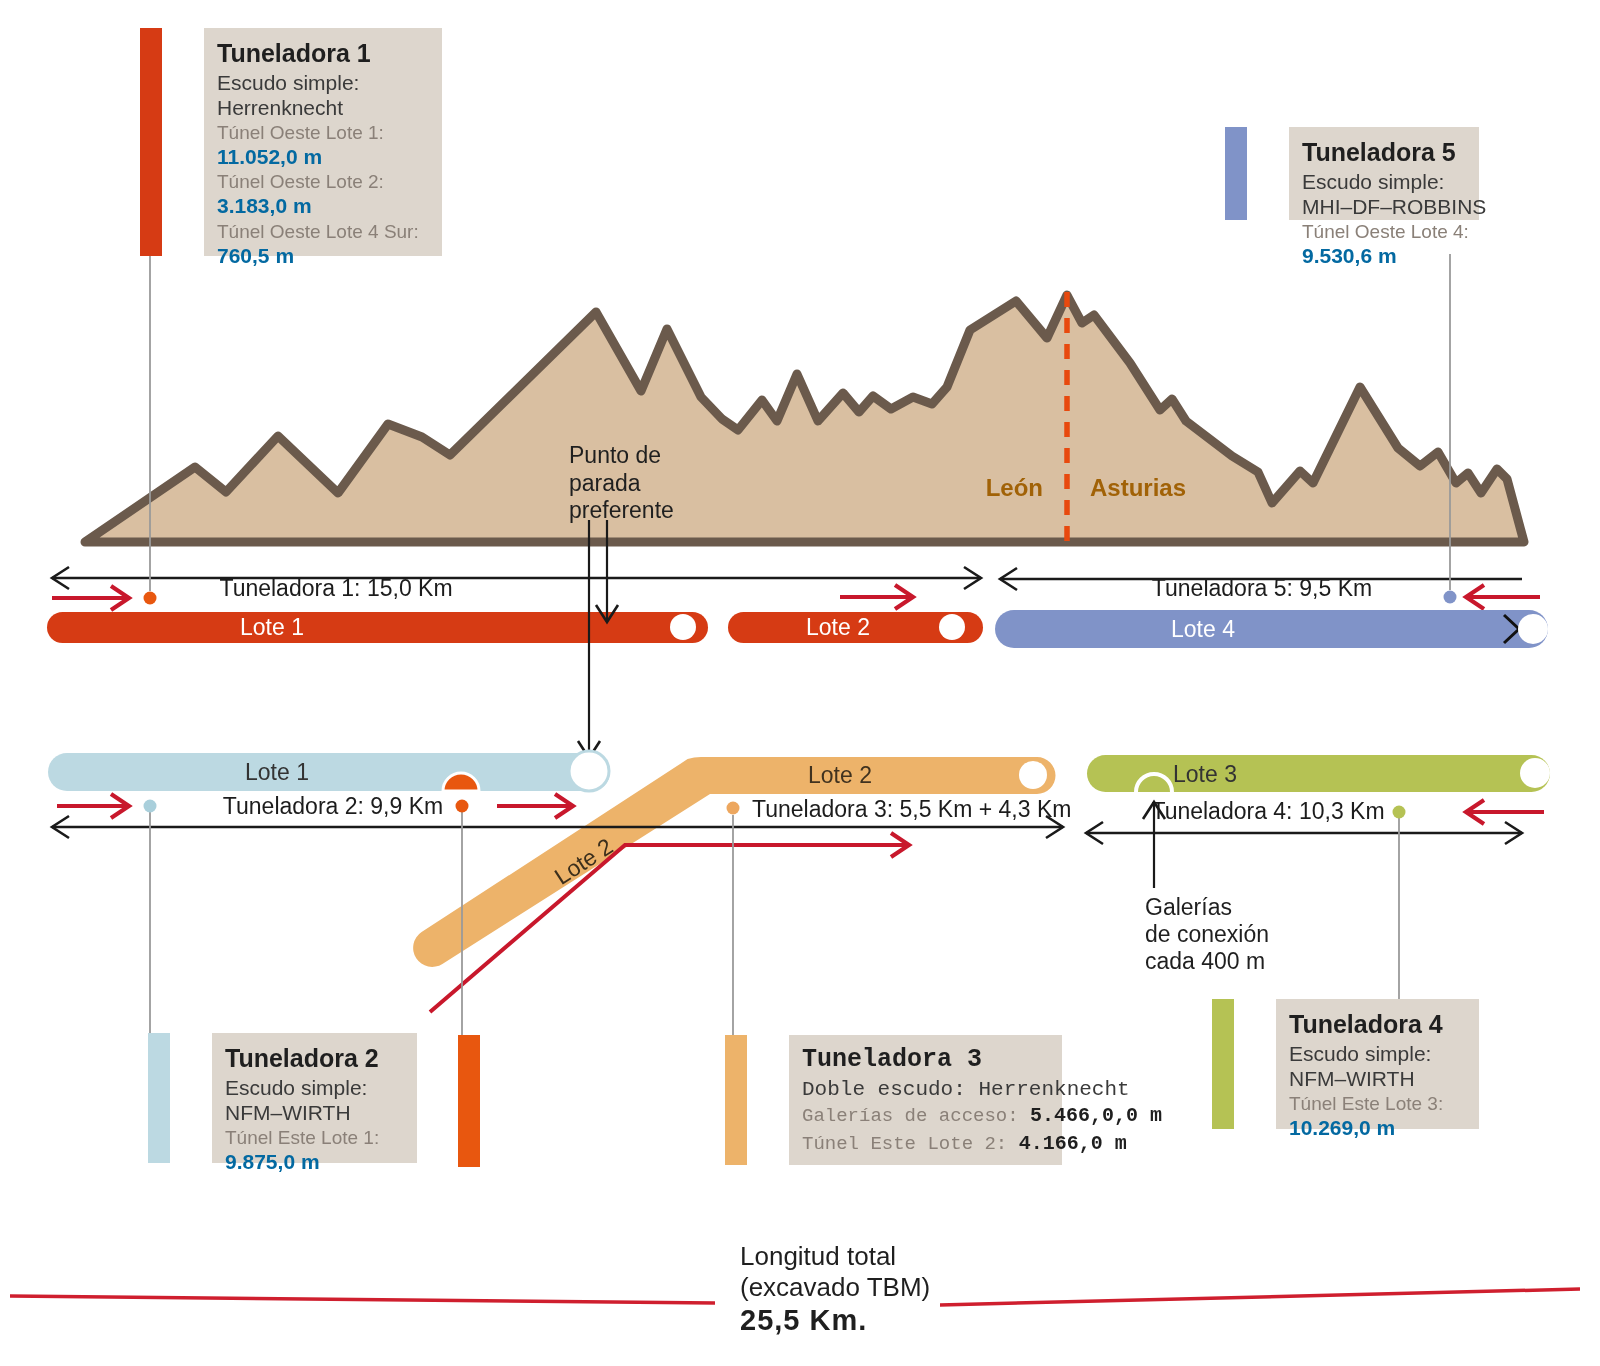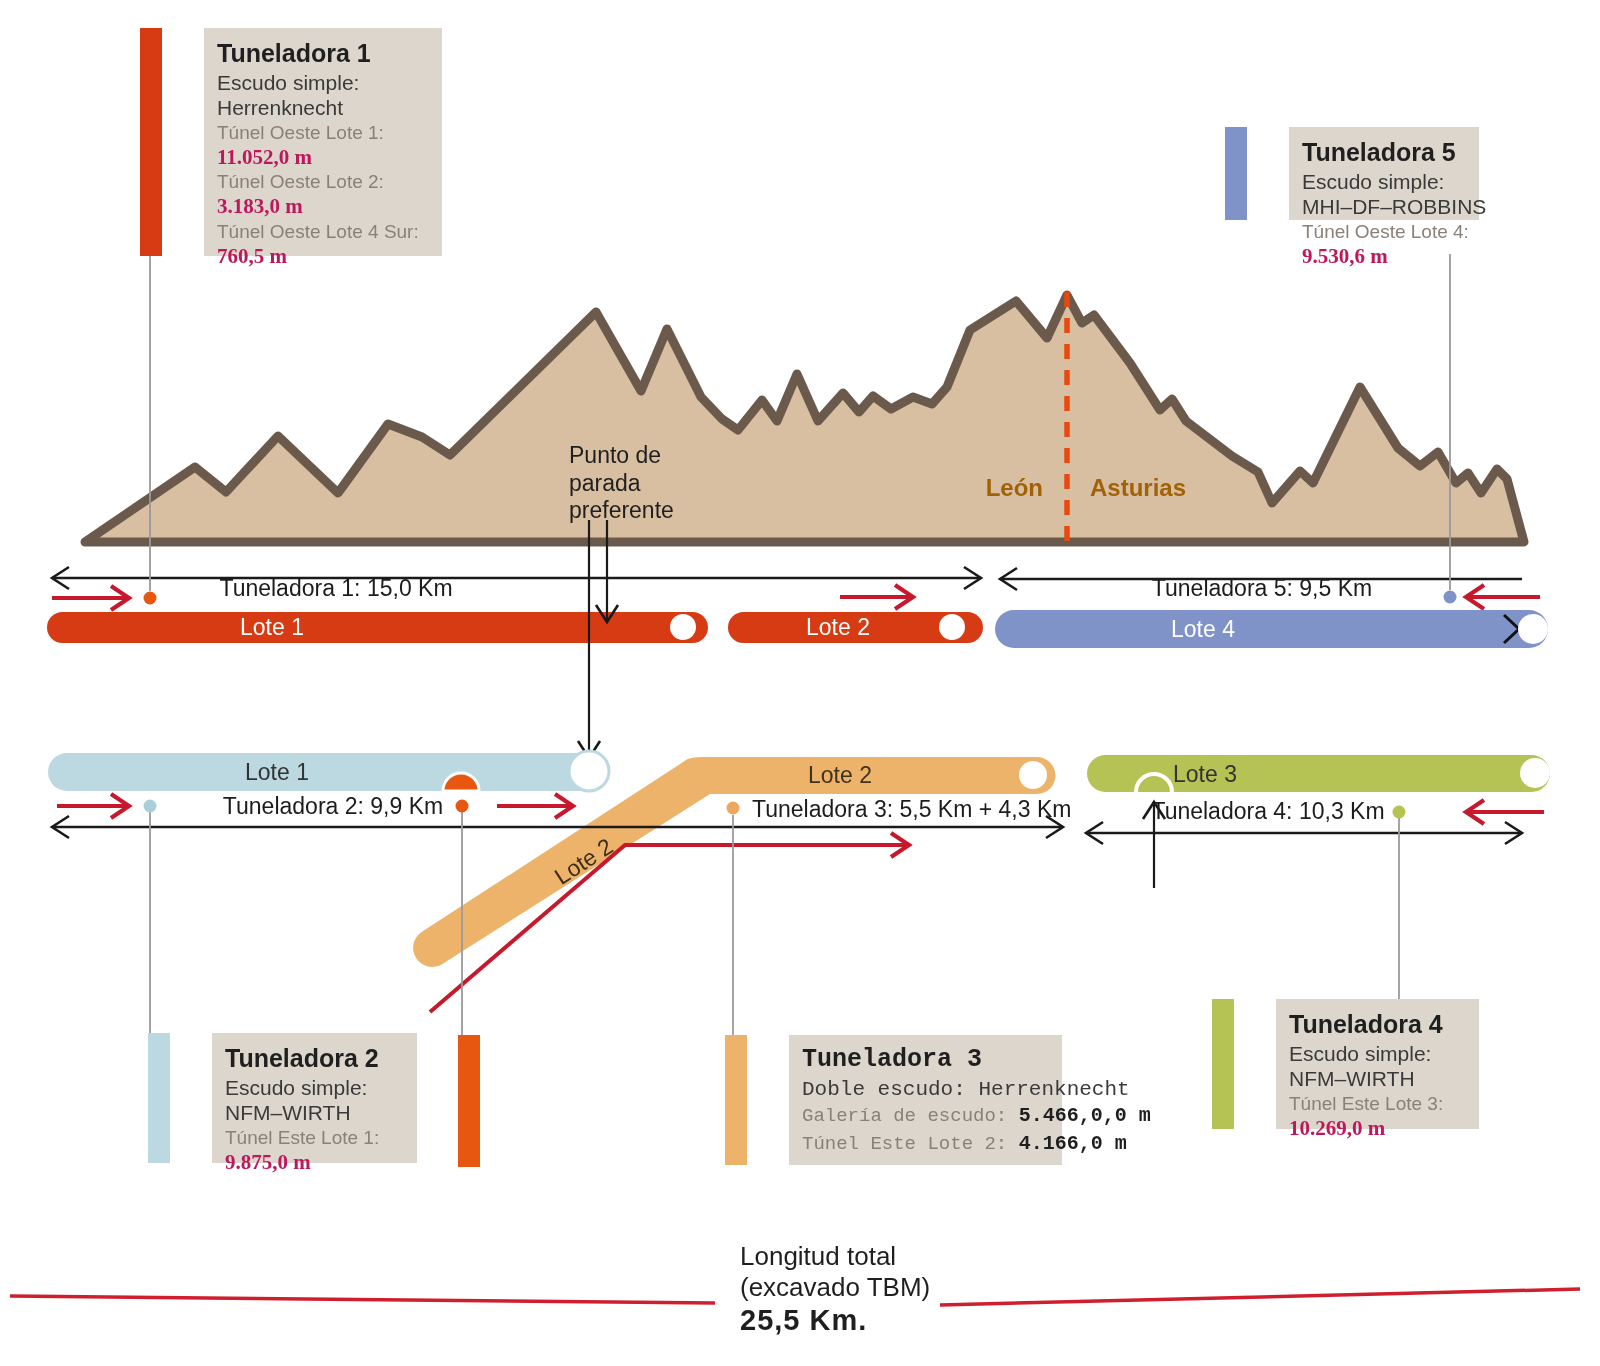--- a/index.html
+++ b/index.html
@@ -7,21 +7,21 @@
          font-family:"Liberation Sans",sans-serif;}
   #gfx{position:absolute;left:0;top:0;}
   svg text{font-family:"Liberation Sans",sans-serif;}
 
   .infobox{position:absolute;display:flex;align-items:stretch;gap:40px;}
   .infobox .accent{width:22px;flex:0 0 22px;}
   .infobox .content{background:#ddd6cd;padding:9px 12px 10px 13px;margin-left:2px;white-space:nowrap;}
   .t-title{font-size:25px;font-weight:bold;color:#1f1f1f;line-height:1.3;}
   .t-sub{font-size:21px;color:#3a3a3a;line-height:1.22;}
   .t-label{font-size:19px;color:#8a8078;line-height:1.22;}
-  .t-value{font-size:21px;font-weight:bold;color:#be185d;line-height:1.25;font-family:Liberation Serif, serif;}
+  .t-value{font-size:21px;font-weight:bold;color:#0369a1;line-height:1.25;}
   .t-inline{font-size:19px;color:#8a8078;line-height:1.35;}
   .t-inline b{font-size:20px;color:#1f1f1f;}
 
   .floating{position:absolute;color:#1f1f1f;}
   .punto-label{left:569px;top:442px;font-size:23px;line-height:1.2;}
   .region{font-weight:bold;font-size:24px;color:#a16207;top:474px;}
   .region.leon{left:900px;width:143px;text-align:right;}
   .region.asturias{left:1090px;}
   .galerias-label{left:1145px;top:894px;font-size:23px;line-height:1.18;}
   .total-label{left:740px;top:1241px;font-size:26px;line-height:1.2;}
@@ -131,20 +131,25 @@
 
   <div class="floating punto-label">
     <div>Punto de</div>
     <div>parada</div>
     <div>preferente</div>
   </div>
 
   <div class="floating region leon">León</div>
   <div class="floating region asturias">Asturias</div>
 
+  <div class="floating galerias-label">
+    <div>Galerías</div>
+    <div>de conexión</div>
+    <div>cada 400 m</div>
+  </div>
 
   <div class="floating total-label">
     <div>Longitud total</div>
     <div>(excavado TBM)</div>
     <div class="big">25,5 Km.</div>
   </div>
 
   <div class="infobox" style="left:140px;top:28px;height:228px;">
     <div class="accent" style="background:#d63b14;"></div>
     <div class="content" style="width:213px;">
@@ -184,21 +189,21 @@
 
   <div class="infobox" style="left:458px;top:1035px;height:132px;">
     <div class="accent" style="background:#e8570f;"></div>
   </div>
 
   <div class="infobox" style="left:725px;top:1035px;height:130px;font-family:Liberation Mono, monospace;">
     <div class="accent" style="background:#edb36a;"></div>
     <div class="content" style="width:248px;">
       <div class="t-title">Tuneladora 3</div>
       <div class="t-sub">Doble escudo: Herrenknecht</div>
-      <div class="t-inline"><span>Galería de escudo:</span> <b>5.466,0,0 m</b></div>
+      <div class="t-inline"><span>Galerías de acceso:</span> <b>5.466,0,0 m</b></div>
       <div class="t-inline"><span>Túnel Este Lote 2:</span> <b>4.166,0 m</b></div>
     </div>
   </div>
 
   <div class="infobox" style="left:1212px;top:999px;height:130px;">
     <div class="accent" style="background:#b5c254;"></div>
     <div class="content" style="width:178px;">
       <div class="t-title">Tuneladora 4</div>
       <div class="t-sub">Escudo simple:</div>
       <div class="t-sub">NFM–WIRTH</div>

